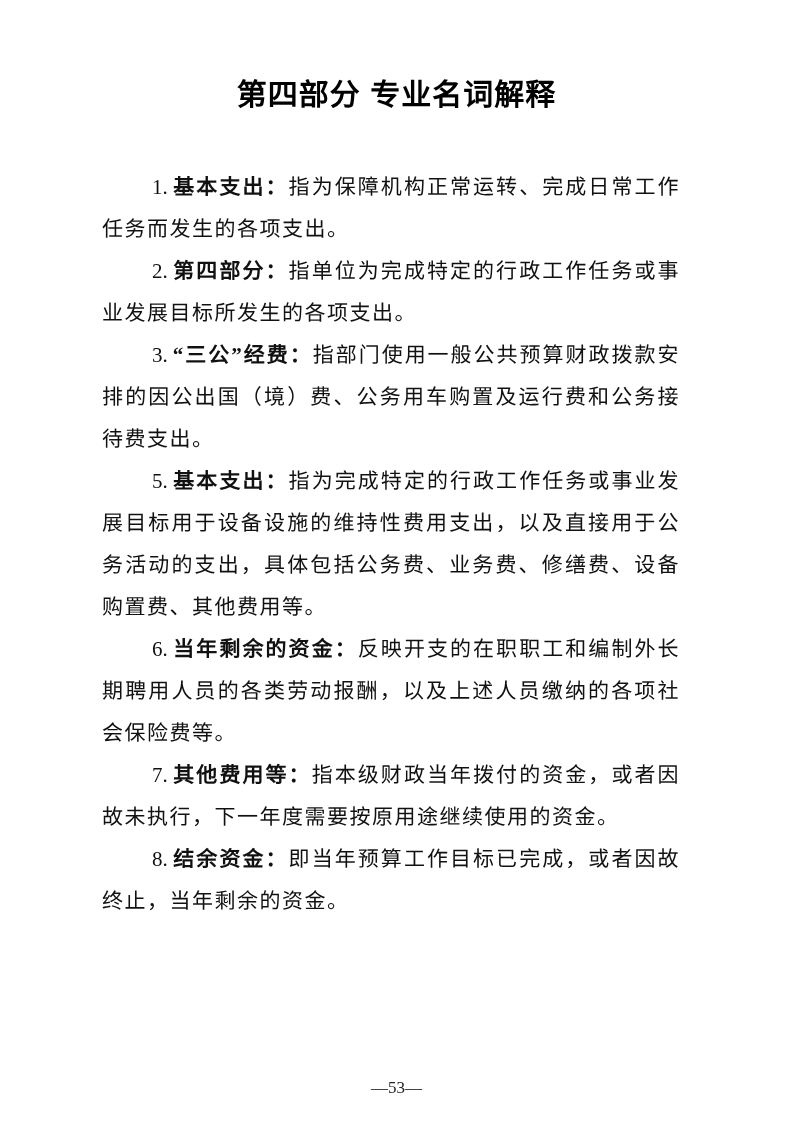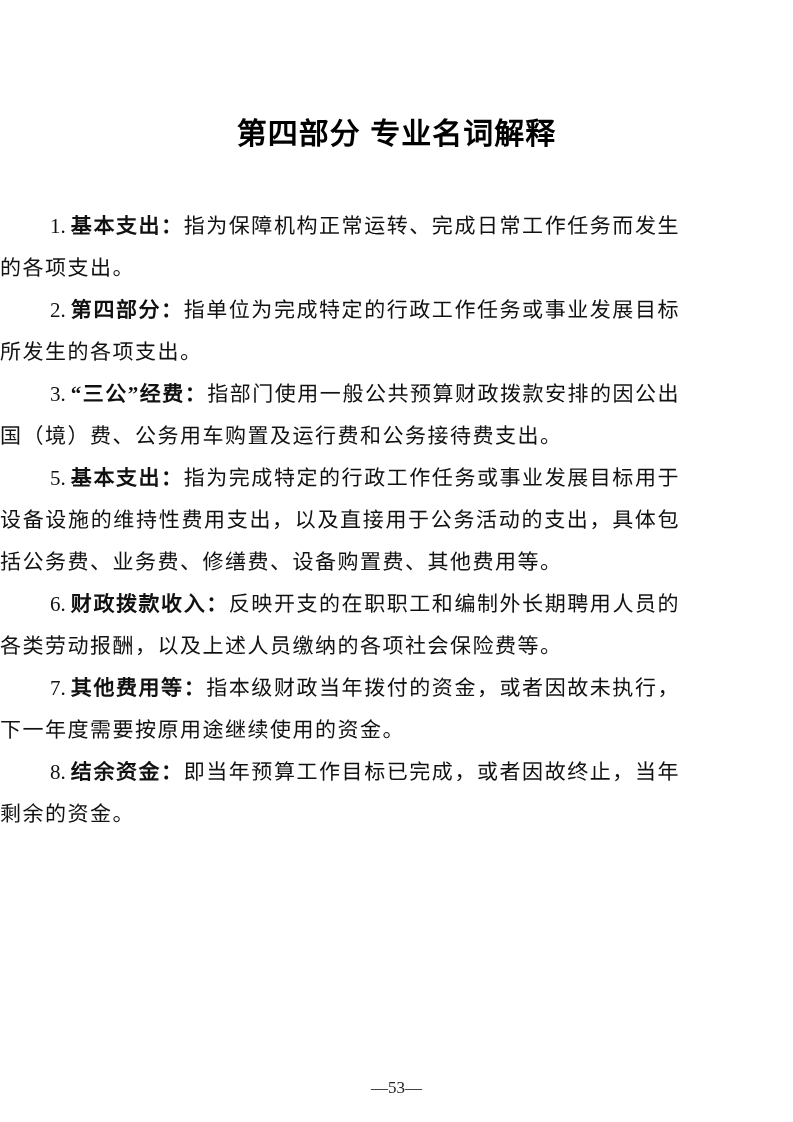--- a/index.html
+++ b/index.html
@@ -7,30 +7,31 @@
   .page {
     position: relative;
     width: 793px;
     height: 1122px;
     margin: 0 auto;
     background: #ffffff;
     color: #000000;
     overflow: hidden;
   }
   .title {
-    padding-top: 109px;
+    padding-top: 70px;
     text-align: center;
     font-family: "Liberation Sans", "DejaVu Sans", sans-serif;
     font-size: 30px;
     font-weight: 700;
     letter-spacing: 1px;
     color: #000000;
   }
   .content {
     margin-top: 52px;
+    padding-left: 102px;
     padding-right: 113px;
     font-family: "Liberation Serif", "DejaVu Serif", serif;
     font-size: 21px;
     line-height: 42px;
     color: #111111;
   }
   .para {
     text-align: justify;
     text-justify: inter-ideograph;
     text-indent: 50px;
@@ -66,21 +67,21 @@
 
     <p class="para"><span class="num">1.</span><span class="term">基本支出：</span><span class="def">指为保障机构正常运转、完成日常工作任务而发生的各项支出。</span></p>
 
     <p class="para"><span class="num">2.</span><span class="term">第四部分：</span><span class="def">指单位为完成特定的行政工作任务或事业发展目标所发生的各项支出。</span></p>
 
     <p class="para"><span class="num">3.</span><span class="term">“三公”经费：</span><span class="def">指部门使用一般公共预算财政拨款安排的因公出国（境）费、公务用车购置及运行费和公务接待费支出。</span></p>
 
 
     <p class="para"><span class="num">5.</span><span class="term">基本支出：</span><span class="def">指为完成特定的行政工作任务或事业发展目标用于设备设施的维持性费用支出，以及直接用于公务活动的支出，具体包括公务费、业务费、修缮费、设备购置费、其他费用等。</span></p>
 
-    <p class="para"><span class="num">6.</span><span class="term">财政拨款收入：</span><span class="def">反映开支的在职职工和编制外长期聘用人员的各类劳动报酬，以及上述人员缴纳的各项社会保险费等。</span></p>
+    <p class="para"><span class="num">6.</span><span class="term">当年剩余的资金：</span><span class="def">反映开支的在职职工和编制外长期聘用人员的各类劳动报酬，以及上述人员缴纳的各项社会保险费等。</span></p>
 
     <p class="para"><span class="num">7.</span><span class="term">其他费用等：</span><span class="def">指本级财政当年拨付的资金，或者因故未执行，下一年度需要按原用途继续使用的资金。</span></p>
 
     <p class="para"><span class="num">8.</span><span class="term">结余资金：</span><span class="def">即当年预算工作目标已完成，或者因故终止，当年剩余的资金。</span></p>
 
   </div>
 
   <div class="pagenum">—53—</div>
 
 </div>

